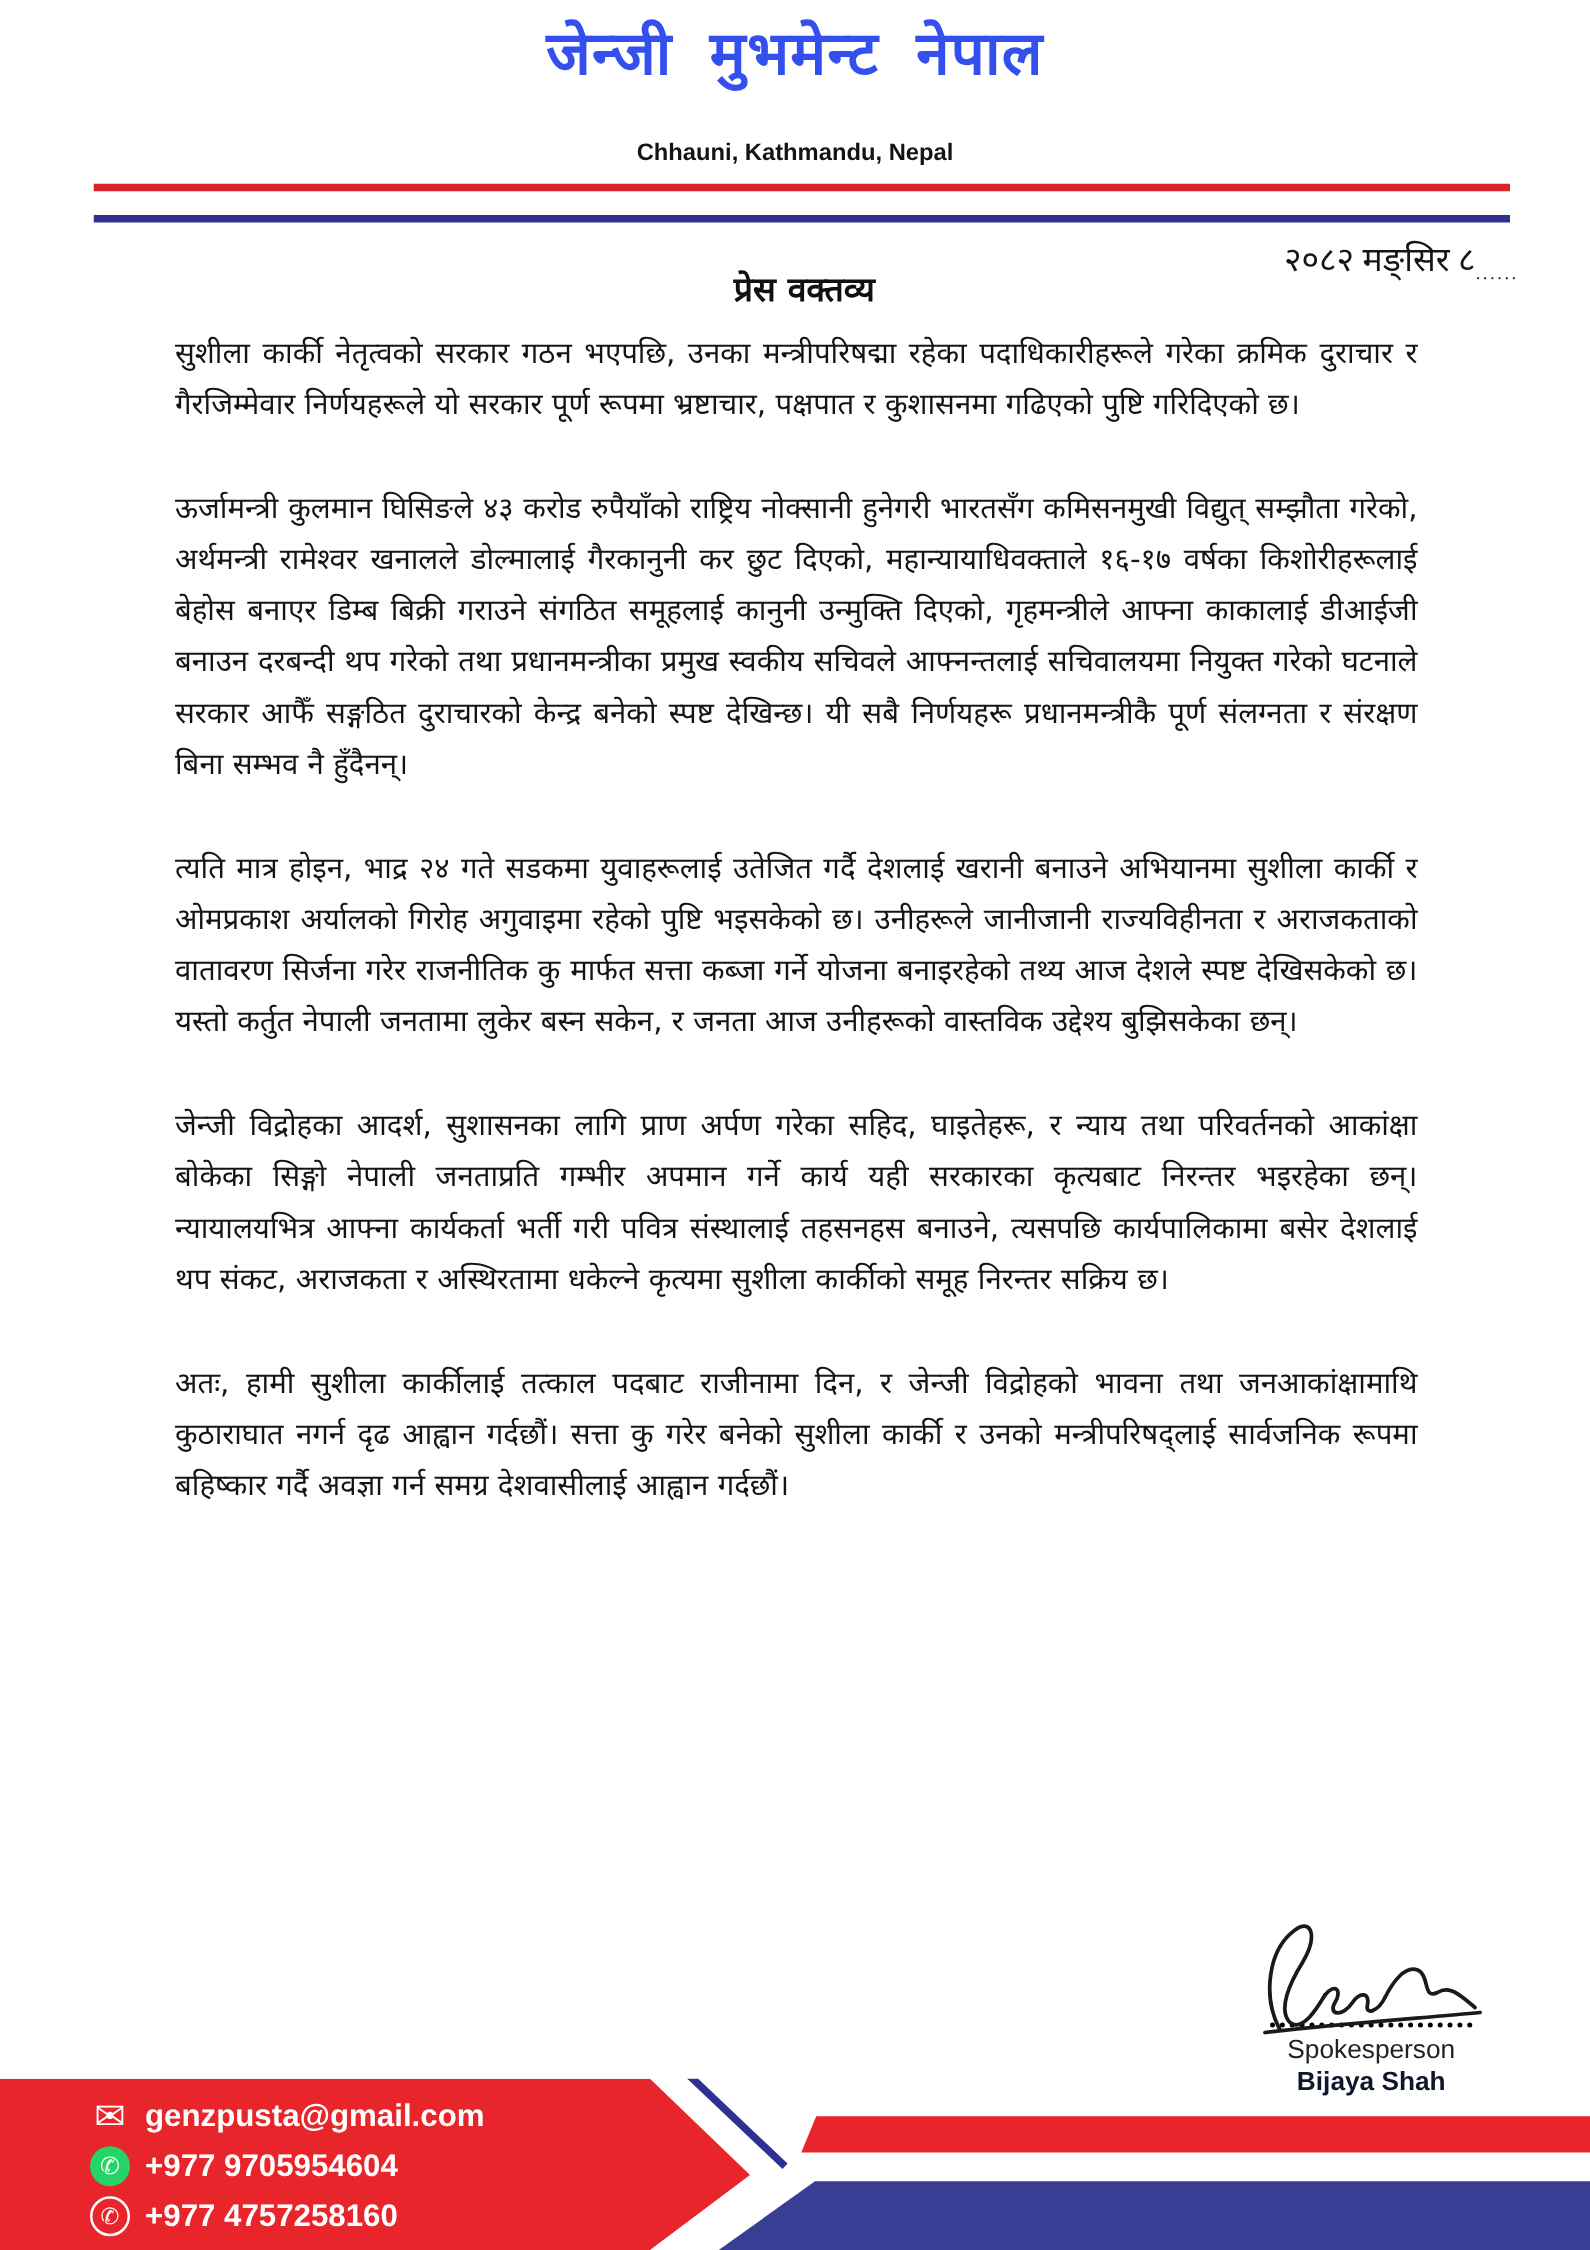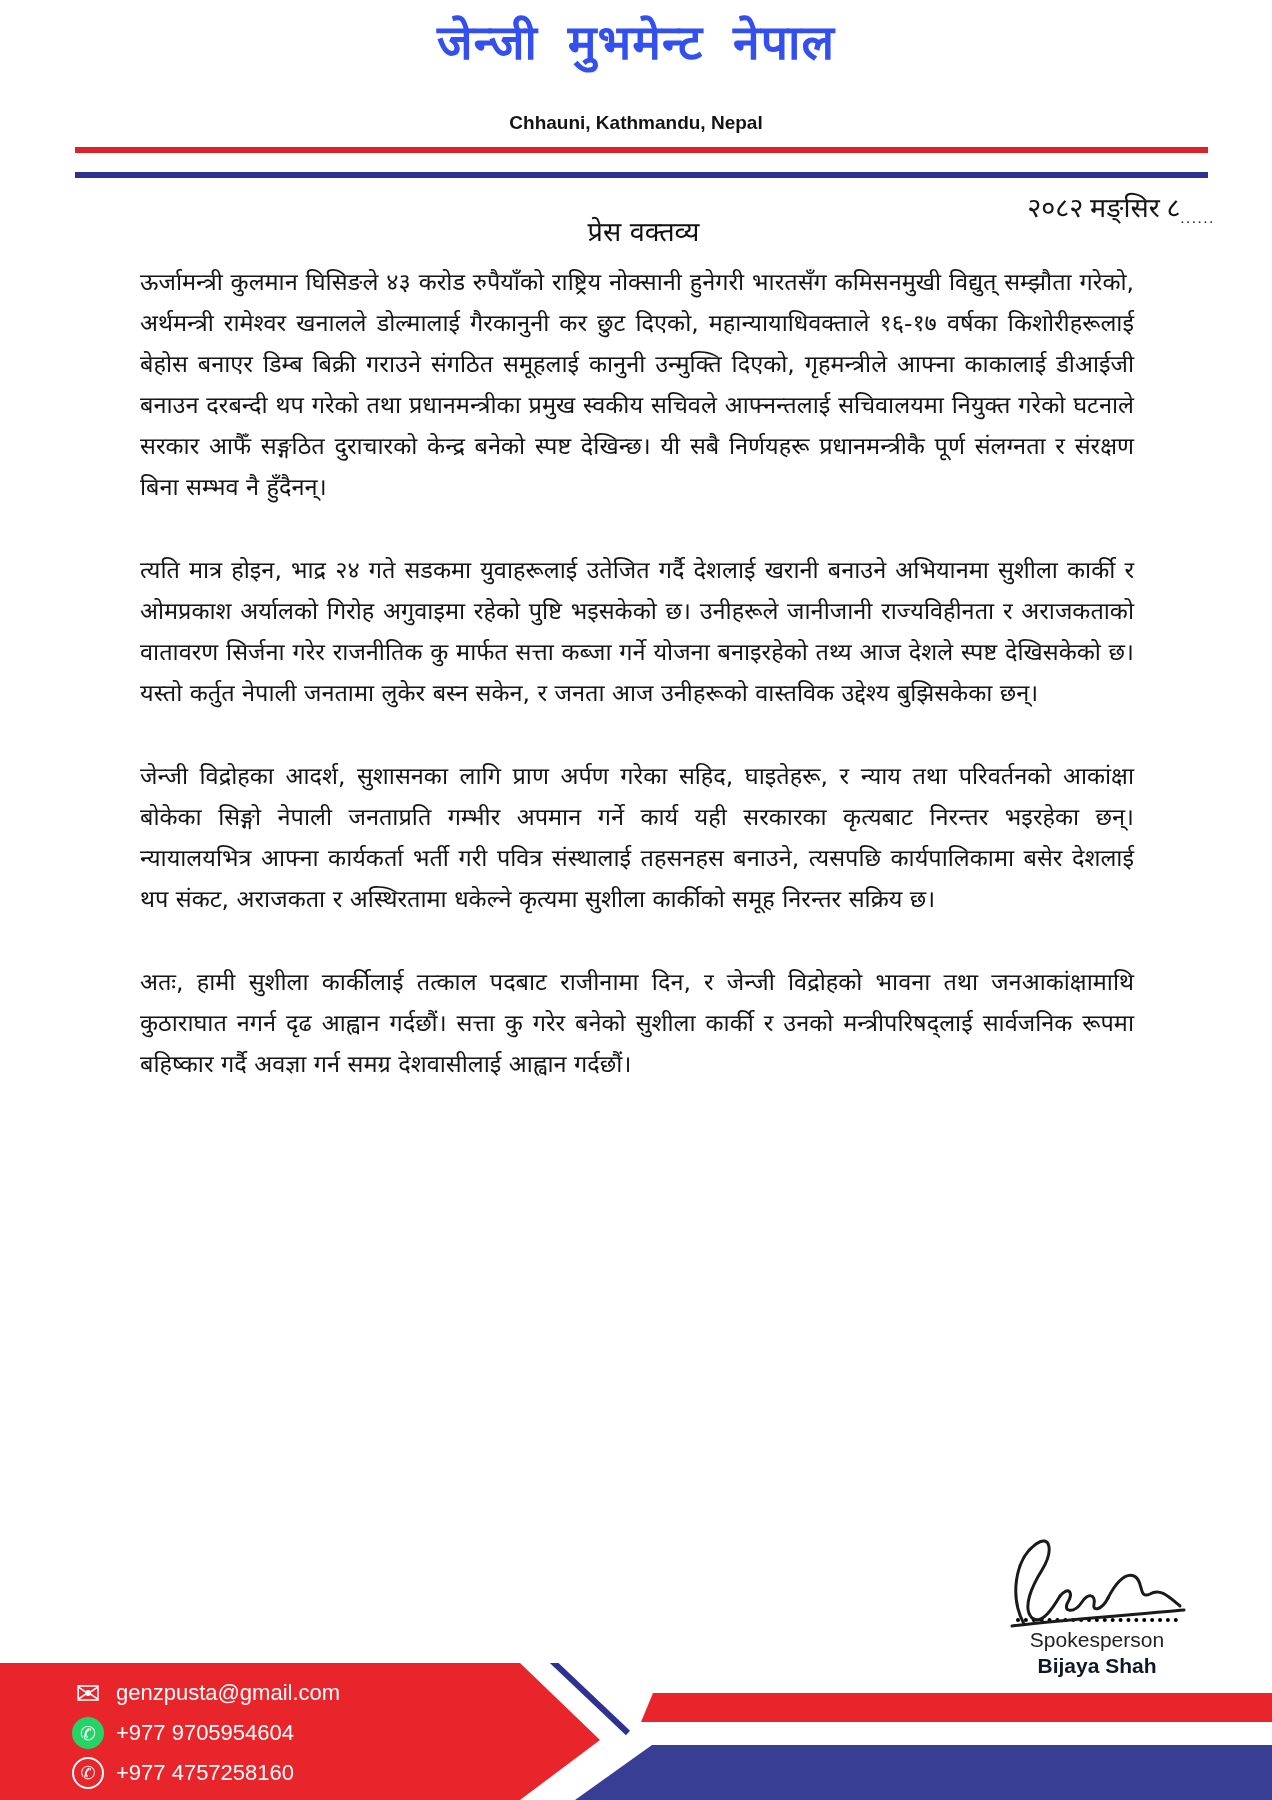--- a/index.html
+++ b/index.html
@@ -54,21 +54,21 @@
     font-size: 15px;
     letter-spacing: 2px;
     vertical-align: -6px;
     color: #222;
   }
   .doc-title {
     position: absolute;
     top: 212px; left: 0; right: 0;
     text-align: center;
     font-size: 27px;
-    font-weight: 400;
+    font-weight: 700;
     color: #101010;
     font-family: "DejaVu Sans", "Liberation Sans", sans-serif;
     padding-left: 15px;
   }
 
   
   .letter-body {
     position: absolute;
     top: 262px; left: 140px; width: 994px;
     font-family: "DejaVu Sans", "Liberation Sans", sans-serif;
@@ -97,21 +97,21 @@
 
   
   .footer { position: absolute; left: 0; top: 1663px; width: 1272px; height: 137px; }
   .footer svg { position: absolute; left: 0; top: 0; }
 
   .contact-list {
     position: absolute; left: 72px; top: 14px;
     display: flex; flex-direction: column; gap: 8px;
   }
   .contact-row { display: flex; align-items: center; gap: 12px; color: #ffffff; }
-  .contact-row .value { font-size: 22px; font-weight: 400; }
+  .contact-row .value { font-size: 25px; font-weight: 700; }
   .cicon {
     width: 32px; height: 32px; display: flex;
     align-items: center; justify-content: center;
     font-size: 24px; color: #ffffff; flex: 0 0 32px;
   }
   .cicon.email { font-size: 30px; }
   .cicon.whatsapp { background: #25D366; border-radius: 50%; font-size: 19px; }
   .cicon.phone { border: 2px solid #ffffff; border-radius: 50%; font-size: 18px; }
 
   .slogan {
@@ -130,20 +130,21 @@
 <div class="org-address">Chhauni, Kathmandu, Nepal</div>
 <div class="rule-red"></div>
 <div class="rule-navy"></div>
 
 <div class="date-line">
   <span>२०८२ मङ्सिर ८</span><span class="date-dots">......</span>
 </div>
 <div class="doc-title">प्रेस वक्तव्य</div>
 
 <div class="letter-body">
+  <p>सुशीला कार्की नेतृत्वको सरकार गठन भएपछि, उनका मन्त्रीपरिषद्मा रहेका पदाधिकारीहरूले गरेका क्रमिक दुराचार र गैरजिम्मेवार निर्णयहरूले यो सरकार पूर्ण रूपमा भ्रष्टाचार, पक्षपात र कुशासनमा गढिएको पुष्टि गरिदिएको छ।</p>
   <p>ऊर्जामन्त्री कुलमान घिसिङले ४३ करोड रुपैयाँको राष्ट्रिय नोक्सानी हुनेगरी भारतसँग कमिसनमुखी विद्युत् सम्झौता गरेको, अर्थमन्त्री रामेश्वर खनालले डोल्मालाई गैरकानुनी कर छुट दिएको, महान्यायाधिवक्ताले १६-१७ वर्षका किशोरीहरूलाई बेहोस बनाएर डिम्ब बिक्री गराउने संगठित समूहलाई कानुनी उन्मुक्ति दिएको, गृहमन्त्रीले आफ्ना काकालाई डीआईजी बनाउन दरबन्दी थप गरेको तथा प्रधानमन्त्रीका प्रमुख स्वकीय सचिवले आफ्नन्तलाई सचिवालयमा नियुक्त गरेको घटनाले सरकार आफैँ सङ्गठित दुराचारको केन्द्र बनेको स्पष्ट देखिन्छ। यी सबै निर्णयहरू प्रधानमन्त्रीकै पूर्ण संलग्नता र संरक्षण बिना सम्भव नै हुँदैनन्।</p>
   <p>त्यति मात्र होइन, भाद्र २४ गते सडकमा युवाहरूलाई उतेजित गर्दै देशलाई खरानी बनाउने अभियानमा सुशीला कार्की र ओमप्रकाश अर्यालको गिरोह अगुवाइमा रहेको पुष्टि भइसकेको छ। उनीहरूले जानीजानी राज्यविहीनता र अराजकताको वातावरण सिर्जना गरेर राजनीतिक कु मार्फत सत्ता कब्जा गर्ने योजना बनाइरहेको तथ्य आज देशले स्पष्ट देखिसकेको छ। यस्तो कर्तुत नेपाली जनतामा लुकेर बस्न सकेन, र जनता आज उनीहरूको वास्तविक उद्देश्य बुझिसकेका छन्।</p>
   <p>जेन्जी विद्रोहका आदर्श, सुशासनका लागि प्राण अर्पण गरेका सहिद, घाइतेहरू, र न्याय तथा परिवर्तनको आकांक्षा बोकेका सिङ्गो नेपाली जनताप्रति गम्भीर अपमान गर्ने कार्य यही सरकारका कृत्यबाट निरन्तर भइरहेका छन्। न्यायालयभित्र आफ्ना कार्यकर्ता भर्ती गरी पवित्र संस्थालाई तहसनहस बनाउने, त्यसपछि कार्यपालिकामा बसेर देशलाई थप संकट, अराजकता र अस्थिरतामा धकेल्ने कृत्यमा सुशीला कार्कीको समूह निरन्तर सक्रिय छ।</p>
   <p>अतः, हामी सुशीला कार्कीलाई तत्काल पदबाट राजीनामा दिन, र जेन्जी विद्रोहको भावना तथा जनआकांक्षामाथि कुठाराघात नगर्न दृढ आह्वान गर्दछौं। सत्ता कु गरेर बनेको सुशीला कार्की र उनको मन्त्रीपरिषद्लाई सार्वजनिक रूपमा बहिष्कार गर्दै अवज्ञा गर्न समग्र देशवासीलाई आह्वान गर्दछौं।</p>
 </div>
 
 <div class="signature-block">
   <svg class="signature-svg" width="190" height="96" viewBox="0 0 190 96">
     <g fill="none" stroke="#1a1a1a" stroke-width="3" stroke-linecap="round">
       <path d="M22,88 C8,62 12,24 34,8 C48,-2 52,14 40,34 C30,50 20,72 30,82 C40,90 52,70 58,60"></path>

